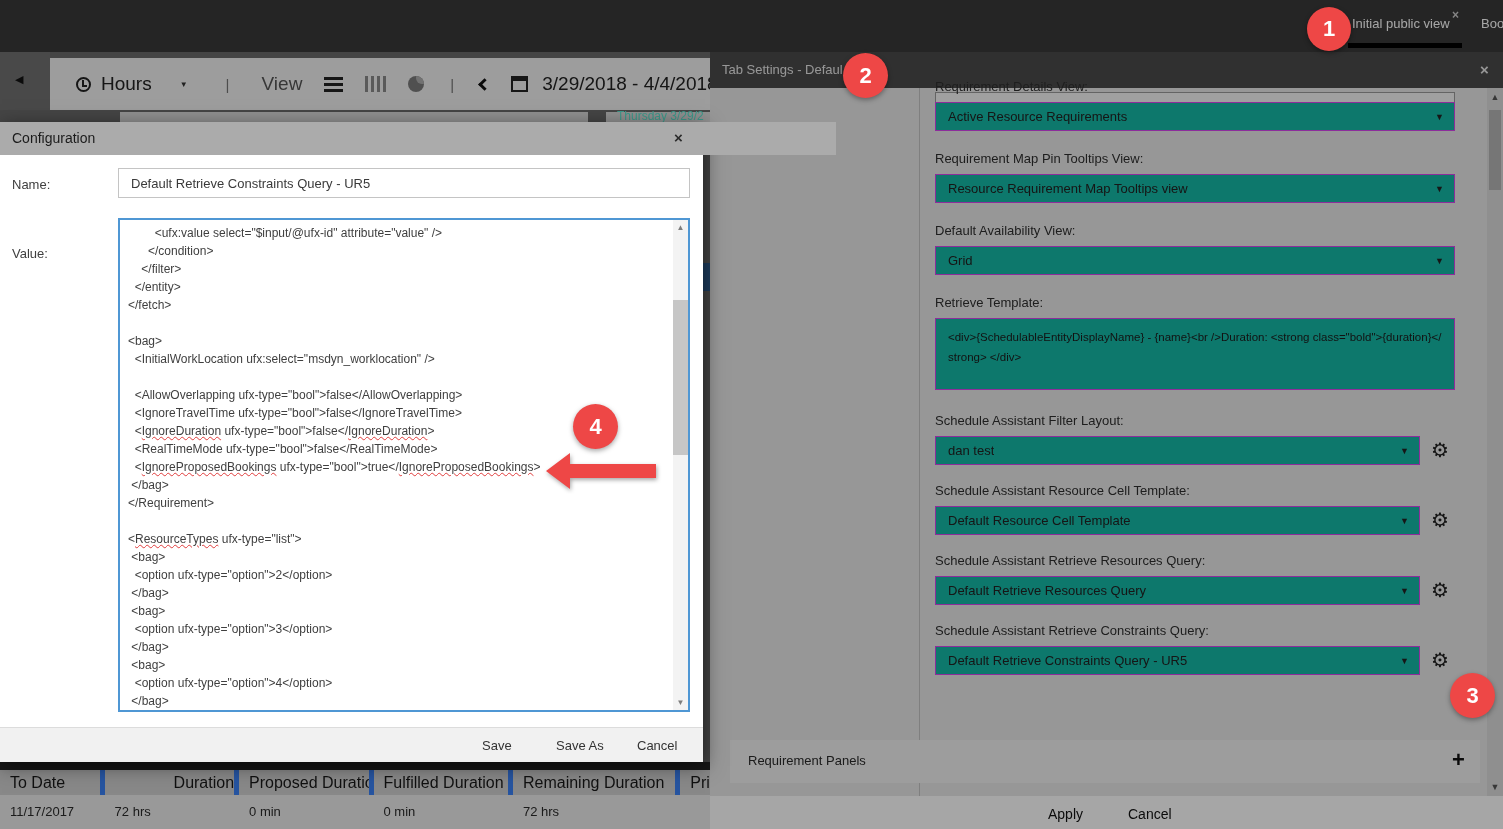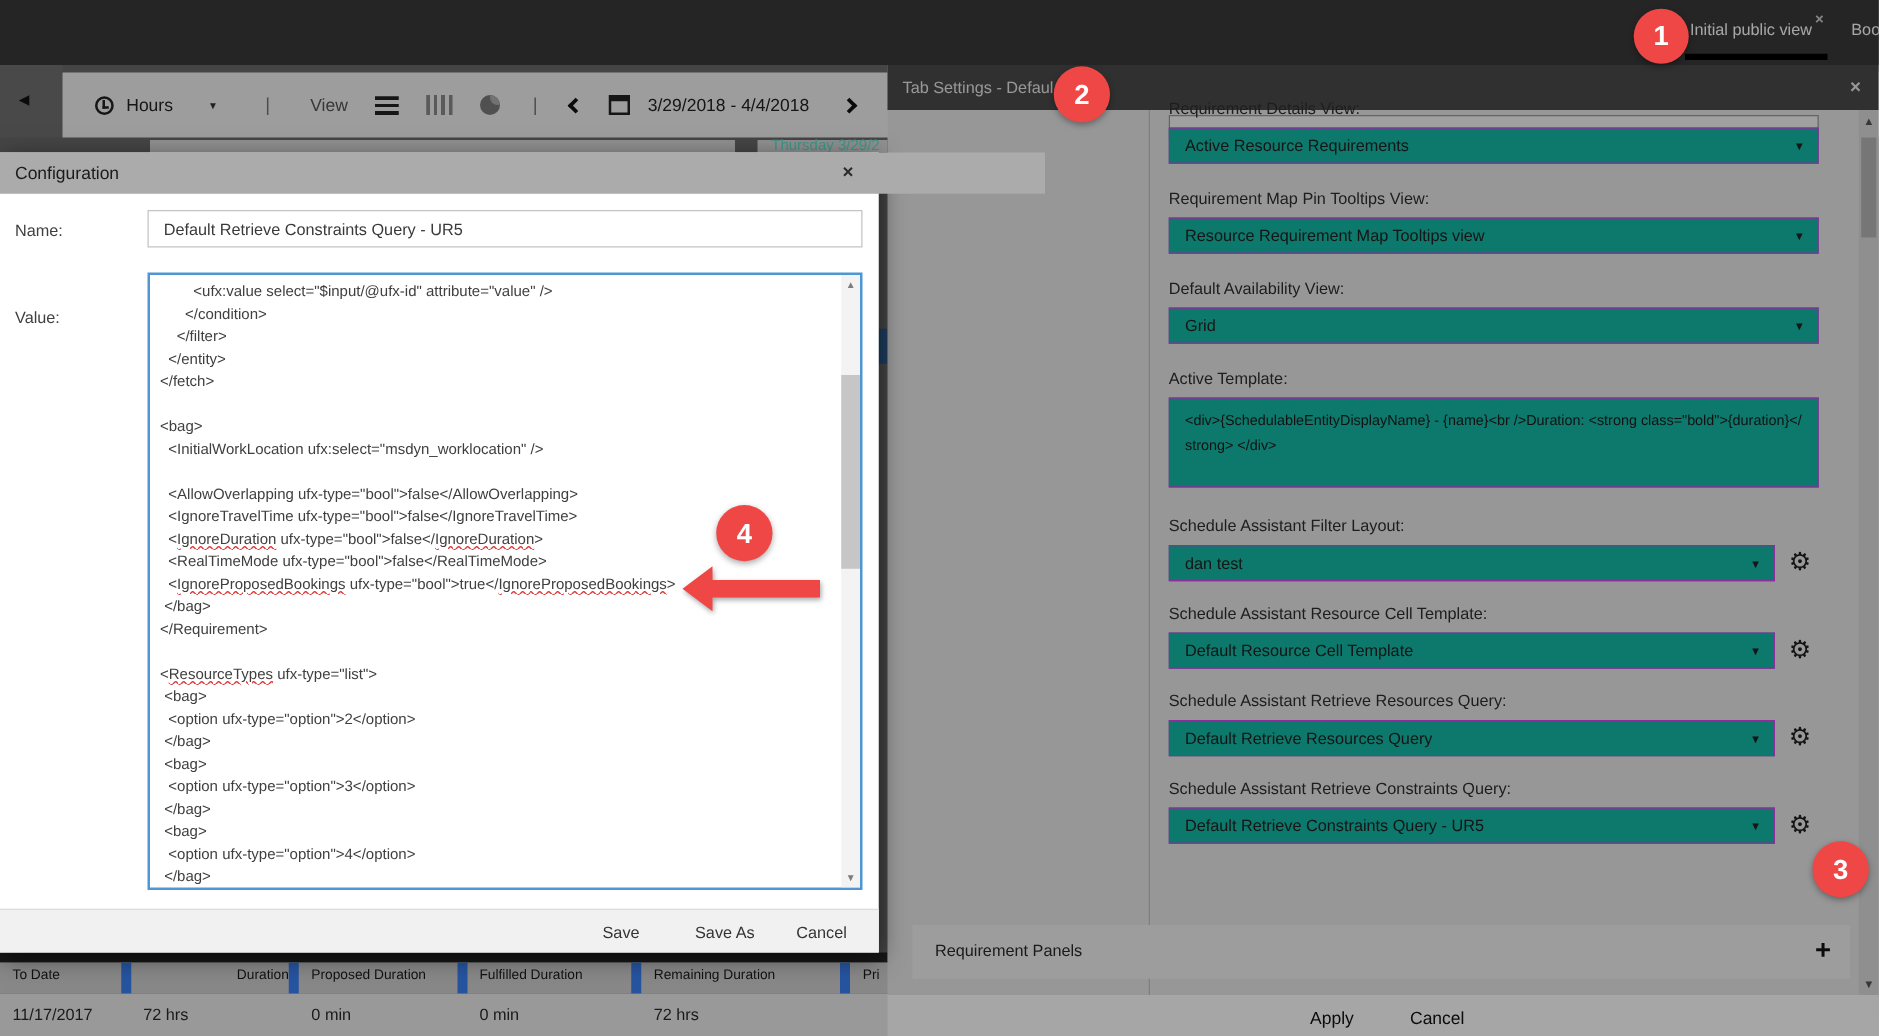--- a/index.html
+++ b/index.html
@@ -7,42 +7,42 @@
   #stage { position:relative; width:1503px; height:829px; overflow:hidden; background:#6a6a6a; }
   .abs { position:absolute; }
 
   
   #topbar { left:0; top:0; width:1503px; height:52px; background:#3a3a3a; }
   .tab-label { color:#ffffff; font-size:13px; }
   .tab-underline { background:#000; height:5px; }
   .tab-close { color:#cccccc; font-size:12px; font-weight:bold; }
   #toolbar { left:50px; top:58px; width:1453px; height:52px; background:#f2f2f2; display:flex; align-items:center; color:#222; }
   #collapse-strip { left:0; top:52px; width:50px; height:58px; background:#707070; }
-  .tb-item { font-size:14px; color:#222; white-space:nowrap; }
+  .tb-item { font-size:19px; color:#222; white-space:nowrap; }
   .tb-dim { color:#555; }
   .tb-sep { color:#777; font-size:15px; }
   .caret { font-size:8px; color:#333; }
   .icon-clock { width:15px; height:15px; border:2px solid #222; border-radius:50%; position:relative; display:inline-block; }
   .icon-clock::after { content:""; position:absolute; left:4px; top:1px; width:3px; height:5px; border-left:2px solid #222; border-bottom:2px solid #222; }
   .icon-list { width:19px; height:15px; background:repeating-linear-gradient(to bottom,#222 0 3px,transparent 3px 6px); }
   .icon-cols { width:21px; height:16px; background:repeating-linear-gradient(to right,#8a8a8a 0 3px,transparent 3px 6px); }
   .icon-globe { width:16px; height:16px; border-radius:50%; background:#7c7c7c; position:relative; overflow:hidden; }
   .icon-globe::after { content:""; position:absolute; right:-4px; top:-4px; width:12px; height:12px; border-radius:50%; background:#b0b0b0; }
   .icon-cal { width:17px; height:16px; border:2px solid #222; border-top:5px solid #222; }
   .chev { width:9px; height:9px; border-left:3px solid #111; border-bottom:3px solid #111; display:inline-block; }
   .chev-l { transform:rotate(45deg); } .chev-r { transform:rotate(225deg); }
   #day-strip-a, #day-strip-b { top:112px; height:10px; background:#dddddd; }
   #day-header { color:#5eead4; font-size:12px; white-space:nowrap; }
   #blue-bit { left:702px; top:263px; width:8px; height:28px; background:#2e5e93; }
 
   
   #grid-shadow { left:0; top:762px; width:710px; height:8px; background:#242424; }
   #grid-header { left:0; top:770px; width:760px; height:25px; background:#d2d2d2; display:flex; }
   #grid-row { left:0; top:795px; width:760px; height:34px; background:#ececec; display:flex; }
-  .gh-cell { border-right:8px solid #3b82f6; font-size:11px; color:#1a1a1a; padding:4px 0 0 10px; overflow:hidden; white-space:nowrap; }
+  .gh-cell { border-right:5px solid #3b82f6; font-size:16px; color:#1a1a1a; padding:4px 0 0 10px; overflow:hidden; white-space:nowrap; }
   .gr-cell { font-size:13px; color:#2a2a2a; padding:9px 0 0 10px; overflow:hidden; white-space:nowrap; }
 
   
   #panel { left:710px; top:52px; width:793px; height:777px; background:#e9e9e9; }
   #panel-header { left:0; top:0; width:793px; height:36px; background:#4a4a4a; }
   #panel-title { left:12px; top:10px; color:#e8e8e8; font-size:13px; }
   #panel-close { left:770px; top:9px; color:#e8e8e8; font-size:15px; font-weight:bold; }
   #panel-divider { left:209px; top:36px; width:1px; height:708px; background:#c4c4c4; }
   .fld-label { left:225px; color:#2f2f2f; font-size:13px; white-space:nowrap; }
   .fld-box { left:225px; background:#14b8a6; border:1px solid #d946ef; color:#222; font-size:13px; }
@@ -157,21 +157,21 @@
         <div class="abs fld-label" style="top: 99px;">Requirement Map Pin Tooltips View:</div>
         <div class="abs fld-box" style="top: 122px; height: 29px; width: 520px;">
           <span class="val">Resource Requirement Map Tooltips view</span>
           <span class="dd-caret">▼</span>
         </div>
         <div class="abs fld-label" style="top: 171px;">Default Availability View:</div>
         <div class="abs fld-box" style="top: 194px; height: 29px; width: 520px;">
           <span class="val">Grid</span>
           <span class="dd-caret">▼</span>
         </div>
-        <div class="abs fld-label" style="top: 243px;">Active Template:</div>
+        <div class="abs fld-label" style="top: 243px;">Retrieve Template:</div>
         <div class="abs fld-box fld-ta" style="top: 266px; height: 72px; width: 520px;">&lt;div&gt;{SchedulableEntityDisplayName} - {name}&lt;br /&gt;Duration: &lt;strong class="bold"&gt;{duration}&lt;/strong&gt; &lt;/div&gt;</div>
         <div class="abs fld-label" style="top: 361px;">Schedule Assistant Filter Layout:</div>
         <div class="abs fld-box" style="top: 384px; height: 29px; width: 485px;">
           <span class="val">dan test</span>
           <span class="dd-caret">▼</span>
         </div>
         <div class="abs gear" style="top: 386px;">⚙</div>
         <div class="abs fld-label" style="top: 431px;">Schedule Assistant Resource Cell Template:</div>
         <div class="abs fld-box" style="top: 454px; height: 29px; width: 485px;">
           <span class="val">Default Resource Cell Template</span>

